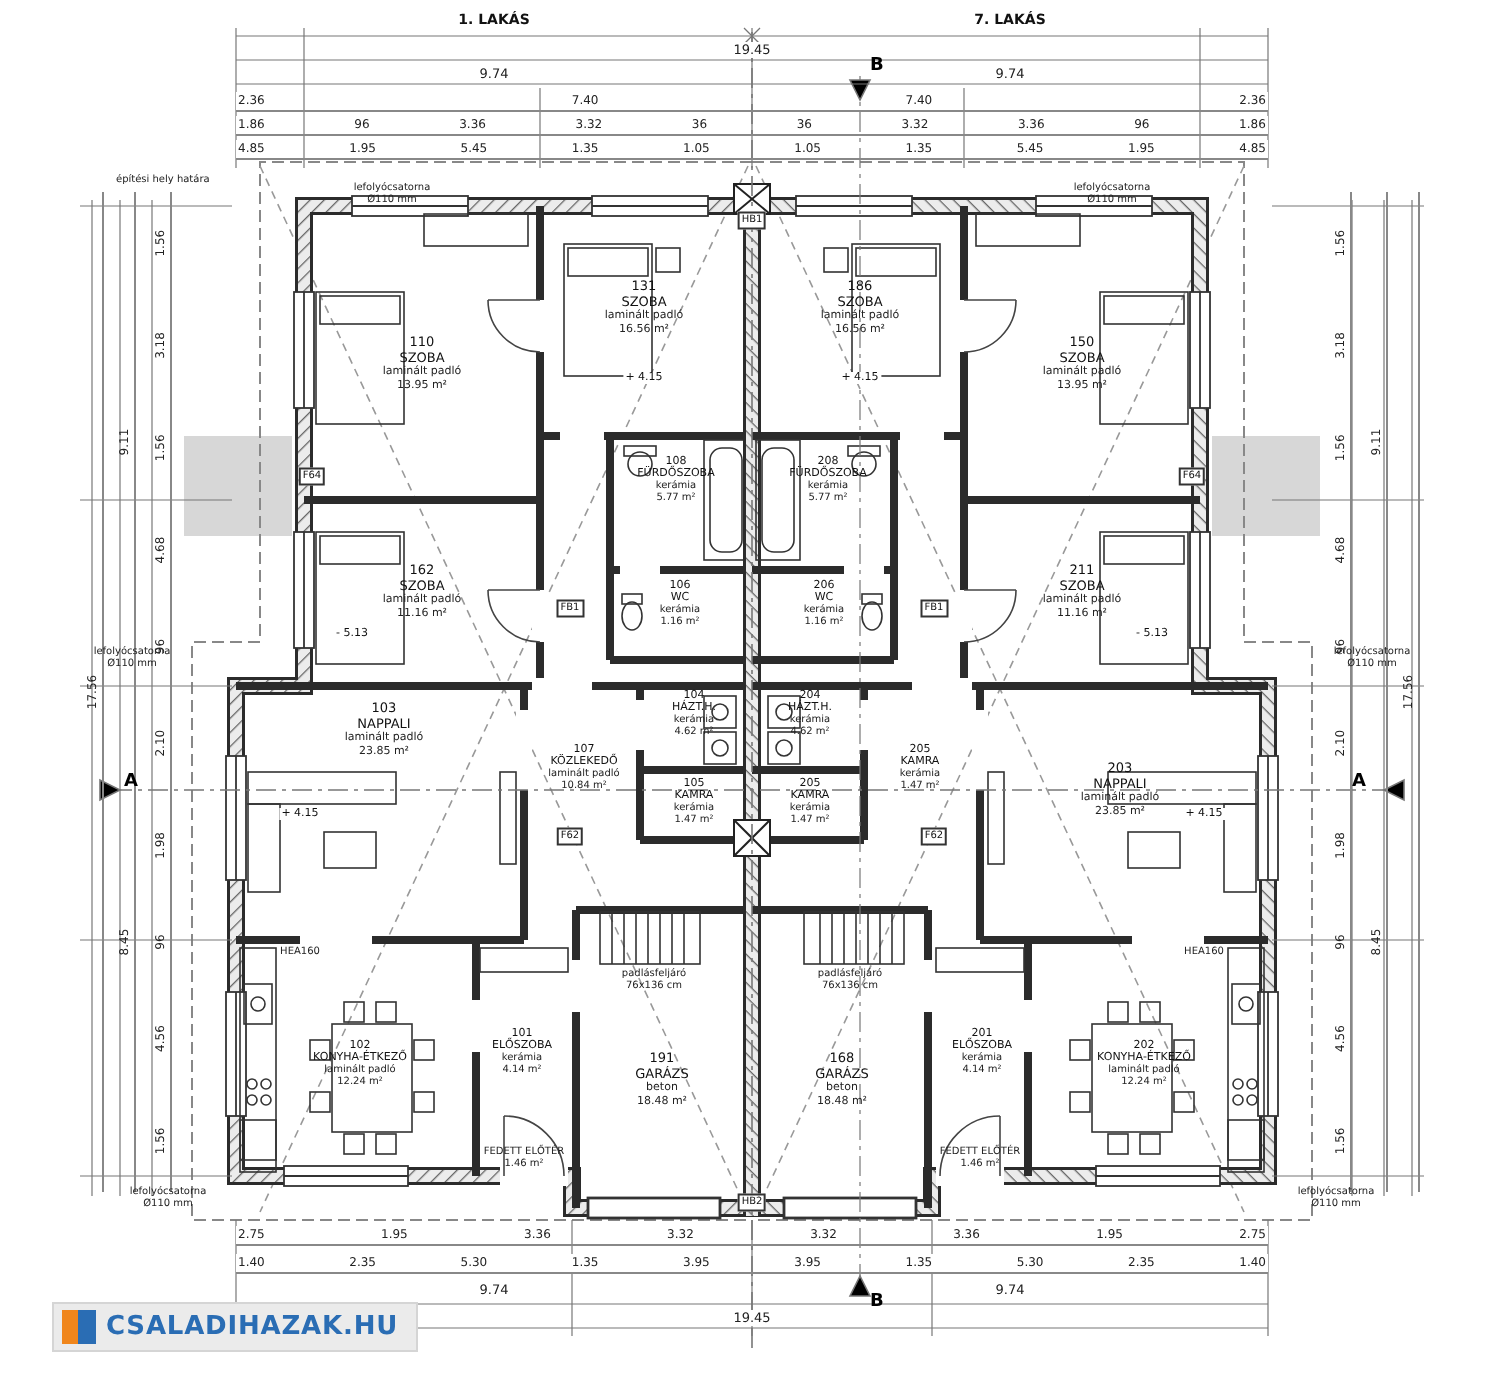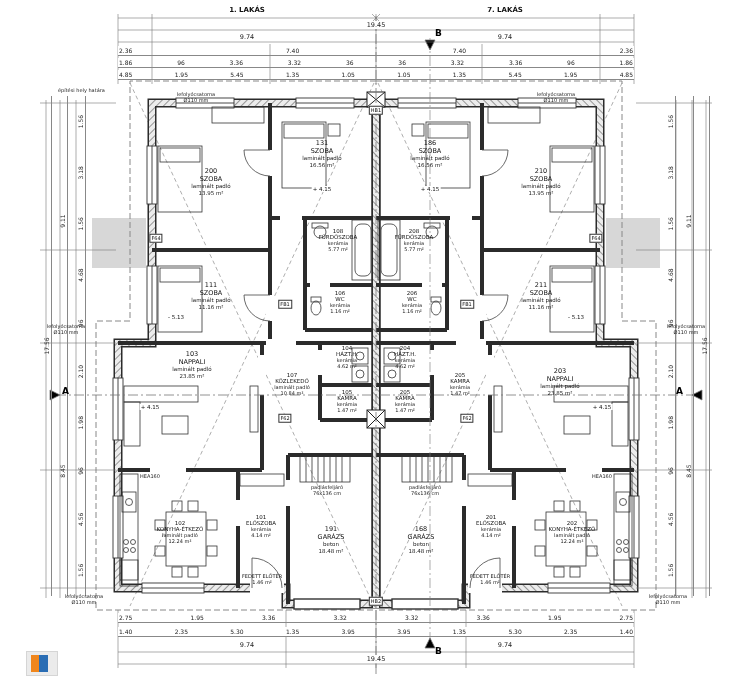--- a/index.html
+++ b/index.html
@@ -315,33 +315,33 @@
     <span>3.18</span>
     <span>1.56</span>
   </div>
 <div class="vrow" style="left:684px;top:596px;width:500px">
     <span>8.45</span>
     <span>9.11</span>
   </div>
 <div class="vrow" style="left:700px;top:596px;width:500px;justify-content:center">17.56</div>
 
 <div class="room" style="left:211px;top:168px">
-  <div>200</div>
+  <div>110</div>
   <div>SZOBA</div>
   <div class="flr">laminált padló</div>
   <div class="area">13.95 m²</div>
 </div>
 <div class="room" style="left:322px;top:140px">
   <div>131</div>
   <div>SZOBA</div>
   <div class="flr">laminált padló</div>
   <div class="area">16.56 m²</div>
 </div>
 <div class="room" style="left:211px;top:282px">
-  <div>111</div>
+  <div>162</div>
   <div>SZOBA</div>
   <div class="flr">laminált padló</div>
   <div class="area">11.16 m²</div>
 </div>
 <div class="room sm" style="left:338px;top:228px">
   <div>108</div>
   <div>FÜRDŐSZOBA</div>
   <div class="flr">kerámia</div>
   <div class="area">5.77 m²</div>
 </div>
@@ -388,21 +388,21 @@
   <div class="area">4.14 m²</div>
 </div>
 <div class="room" style="left:331px;top:526px">
   <div>191</div>
   <div>GARÁZS</div>
   <div class="flr">beton</div>
   <div class="area">18.48 m²</div>
 </div>
 
 <div class="room" style="left:541px;top:168px">
-  <div>210</div>
+  <div>150</div>
   <div>SZOBA</div>
   <div class="flr">laminált padló</div>
   <div class="area">13.95 m²</div>
 </div>
 <div class="room" style="left:430px;top:140px">
   <div>186</div>
   <div>SZOBA</div>
   <div class="flr">laminált padló</div>
   <div class="area">16.56 m²</div>
 </div>
@@ -491,21 +491,21 @@
 <div class="room sm" style="left:405px;top:389px">
   
   
 </div>
 <div class="room sm" style="left:405px;top:389px">
   <div>205</div>
   <div>KAMRA</div>
   <div class="flr">kerámia</div>
   <div class="area">1.47 m²</div>
 </div>
-<div class="room" style="left:560px;top:368px">
+<div class="room" style="left:560px;top:381px">
   <div>203</div>
   <div>NAPPALI</div>
   <div class="flr">laminált padló</div>
   <div class="area">23.85 m²</div>
 </div>
 <div class="room sm" style="left:572px;top:520px">
   <div>202</div>
   <div>KONYHA-ÉTKEZŐ</div>
   <div class="flr">laminált padló</div>
   <div class="area">12.24 m²</div>
@@ -587,13 +587,14 @@
 <div class="tag" style="left:376px;top:110px">HB1</div>
 <div class="tag" style="left:376px;top:601px">HB2</div>
 
 <div class="sec" style="left:62px;top:386px">A</div>
 <div class="sec" style="left:676px;top:386px">A</div>
 <div class="sec" style="left:435px;top:28px">B</div>
 <div class="sec" style="left:435px;top:646px">B</div>
 
 <div class="wm">
   <div class="logo"></div>
+  <div class="txt">CSALADIHAZAK.HU</div>
 </div>
 
 </body></html>

